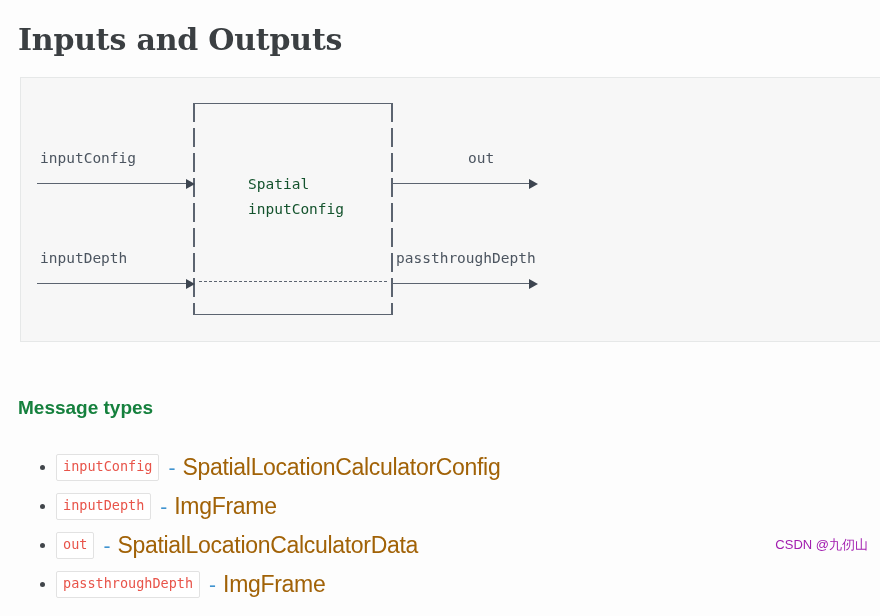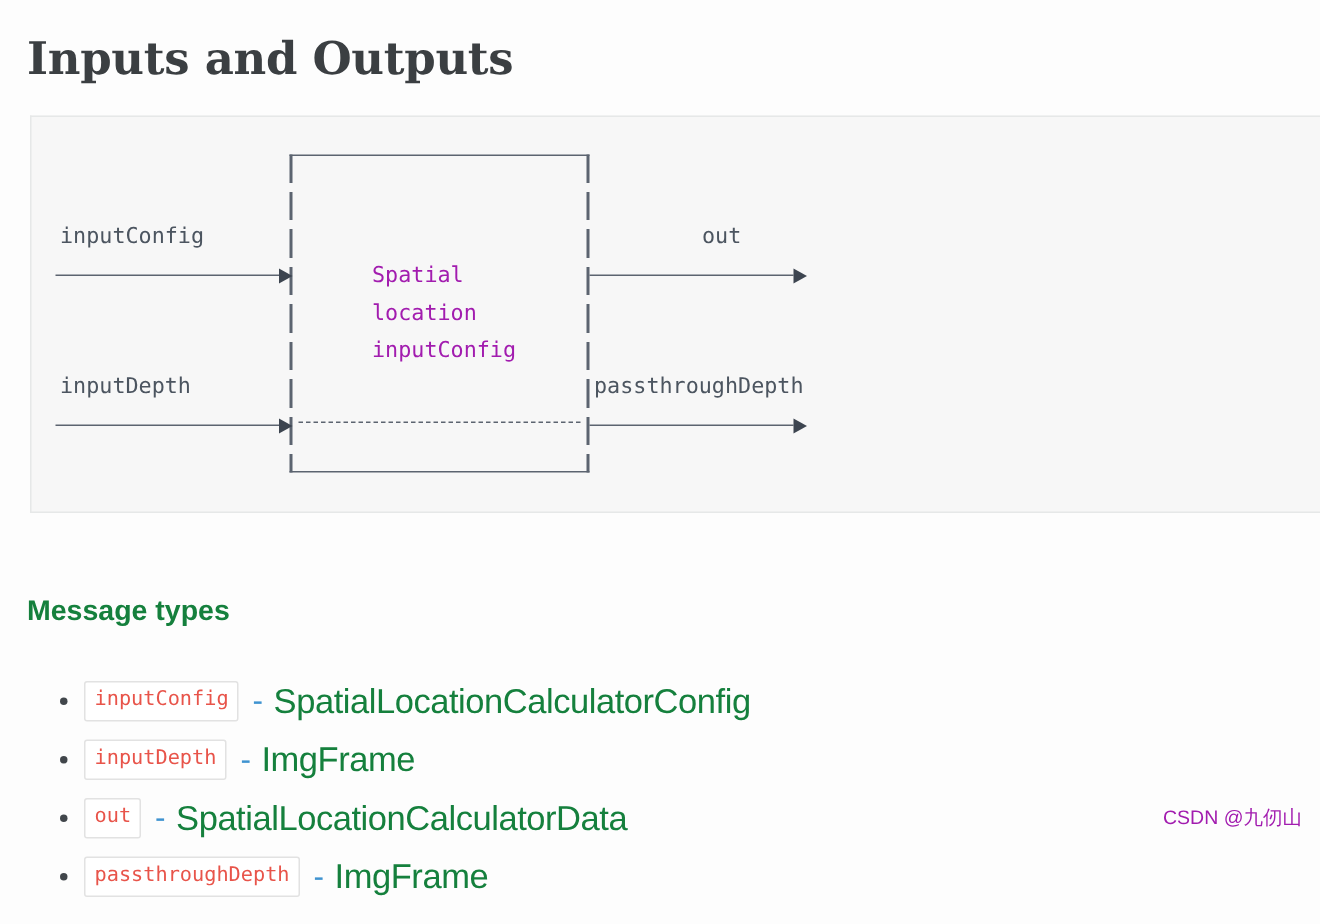--- a/index.html
+++ b/index.html
@@ -73,21 +73,21 @@
   .lbl-passthrough  { left: 375px; top: 172px; }
 
   
   .box-text {
     position: absolute;
     left: 227px;
     top: 94px;
     font-family: "DejaVu Sans Mono", "Liberation Mono", monospace;
     font-size: 14.5px;
     line-height: 25px;
-    color: #a21caf;
+    color: #14532d;
     white-space: nowrap;
   }
 
   
   .calc-box {
     position: absolute;
     left: 172px;
     top: 25px;
     width: 200px;
     height: 212px;
@@ -208,21 +208,21 @@
   }
   .dash {
     margin: 0 7px 0 9px;
     font-size: 21px;
     color: #3f93d0;
     line-height: 1;
     font-weight: 500;
   }
   .type-link {
     font-size: 23px;
-    color: #15803d;
+    color: #a16207;
     text-decoration: none;
     white-space: nowrap;
     letter-spacing: -0.3px;
   }
 
   
   .watermark {
     position: absolute;
     right: 12px;
     bottom: 6px;
@@ -250,21 +250,20 @@
       <div class="calc-box">
         <div class="edge-top"></div>
         <div class="edge-bottom"></div>
         <div class="side-ticks left"></div>
         <div class="side-ticks right"></div>
         <div class="calc-divider"></div>
       </div>
 
       <div class="box-text">
         <div>Spatial</div>
-        <div>location</div>
         <div>inputConfig</div>
       </div>
 
       <div class="arrow arrow-in-config">
         <div class="shaft" style="width:149px;"></div>
         <div class="head" style="left:149px;"></div>
       </div>
       <div class="arrow arrow-in-depth">
         <div class="shaft" style="width:149px;"></div>
         <div class="head" style="left:149px;"></div>

